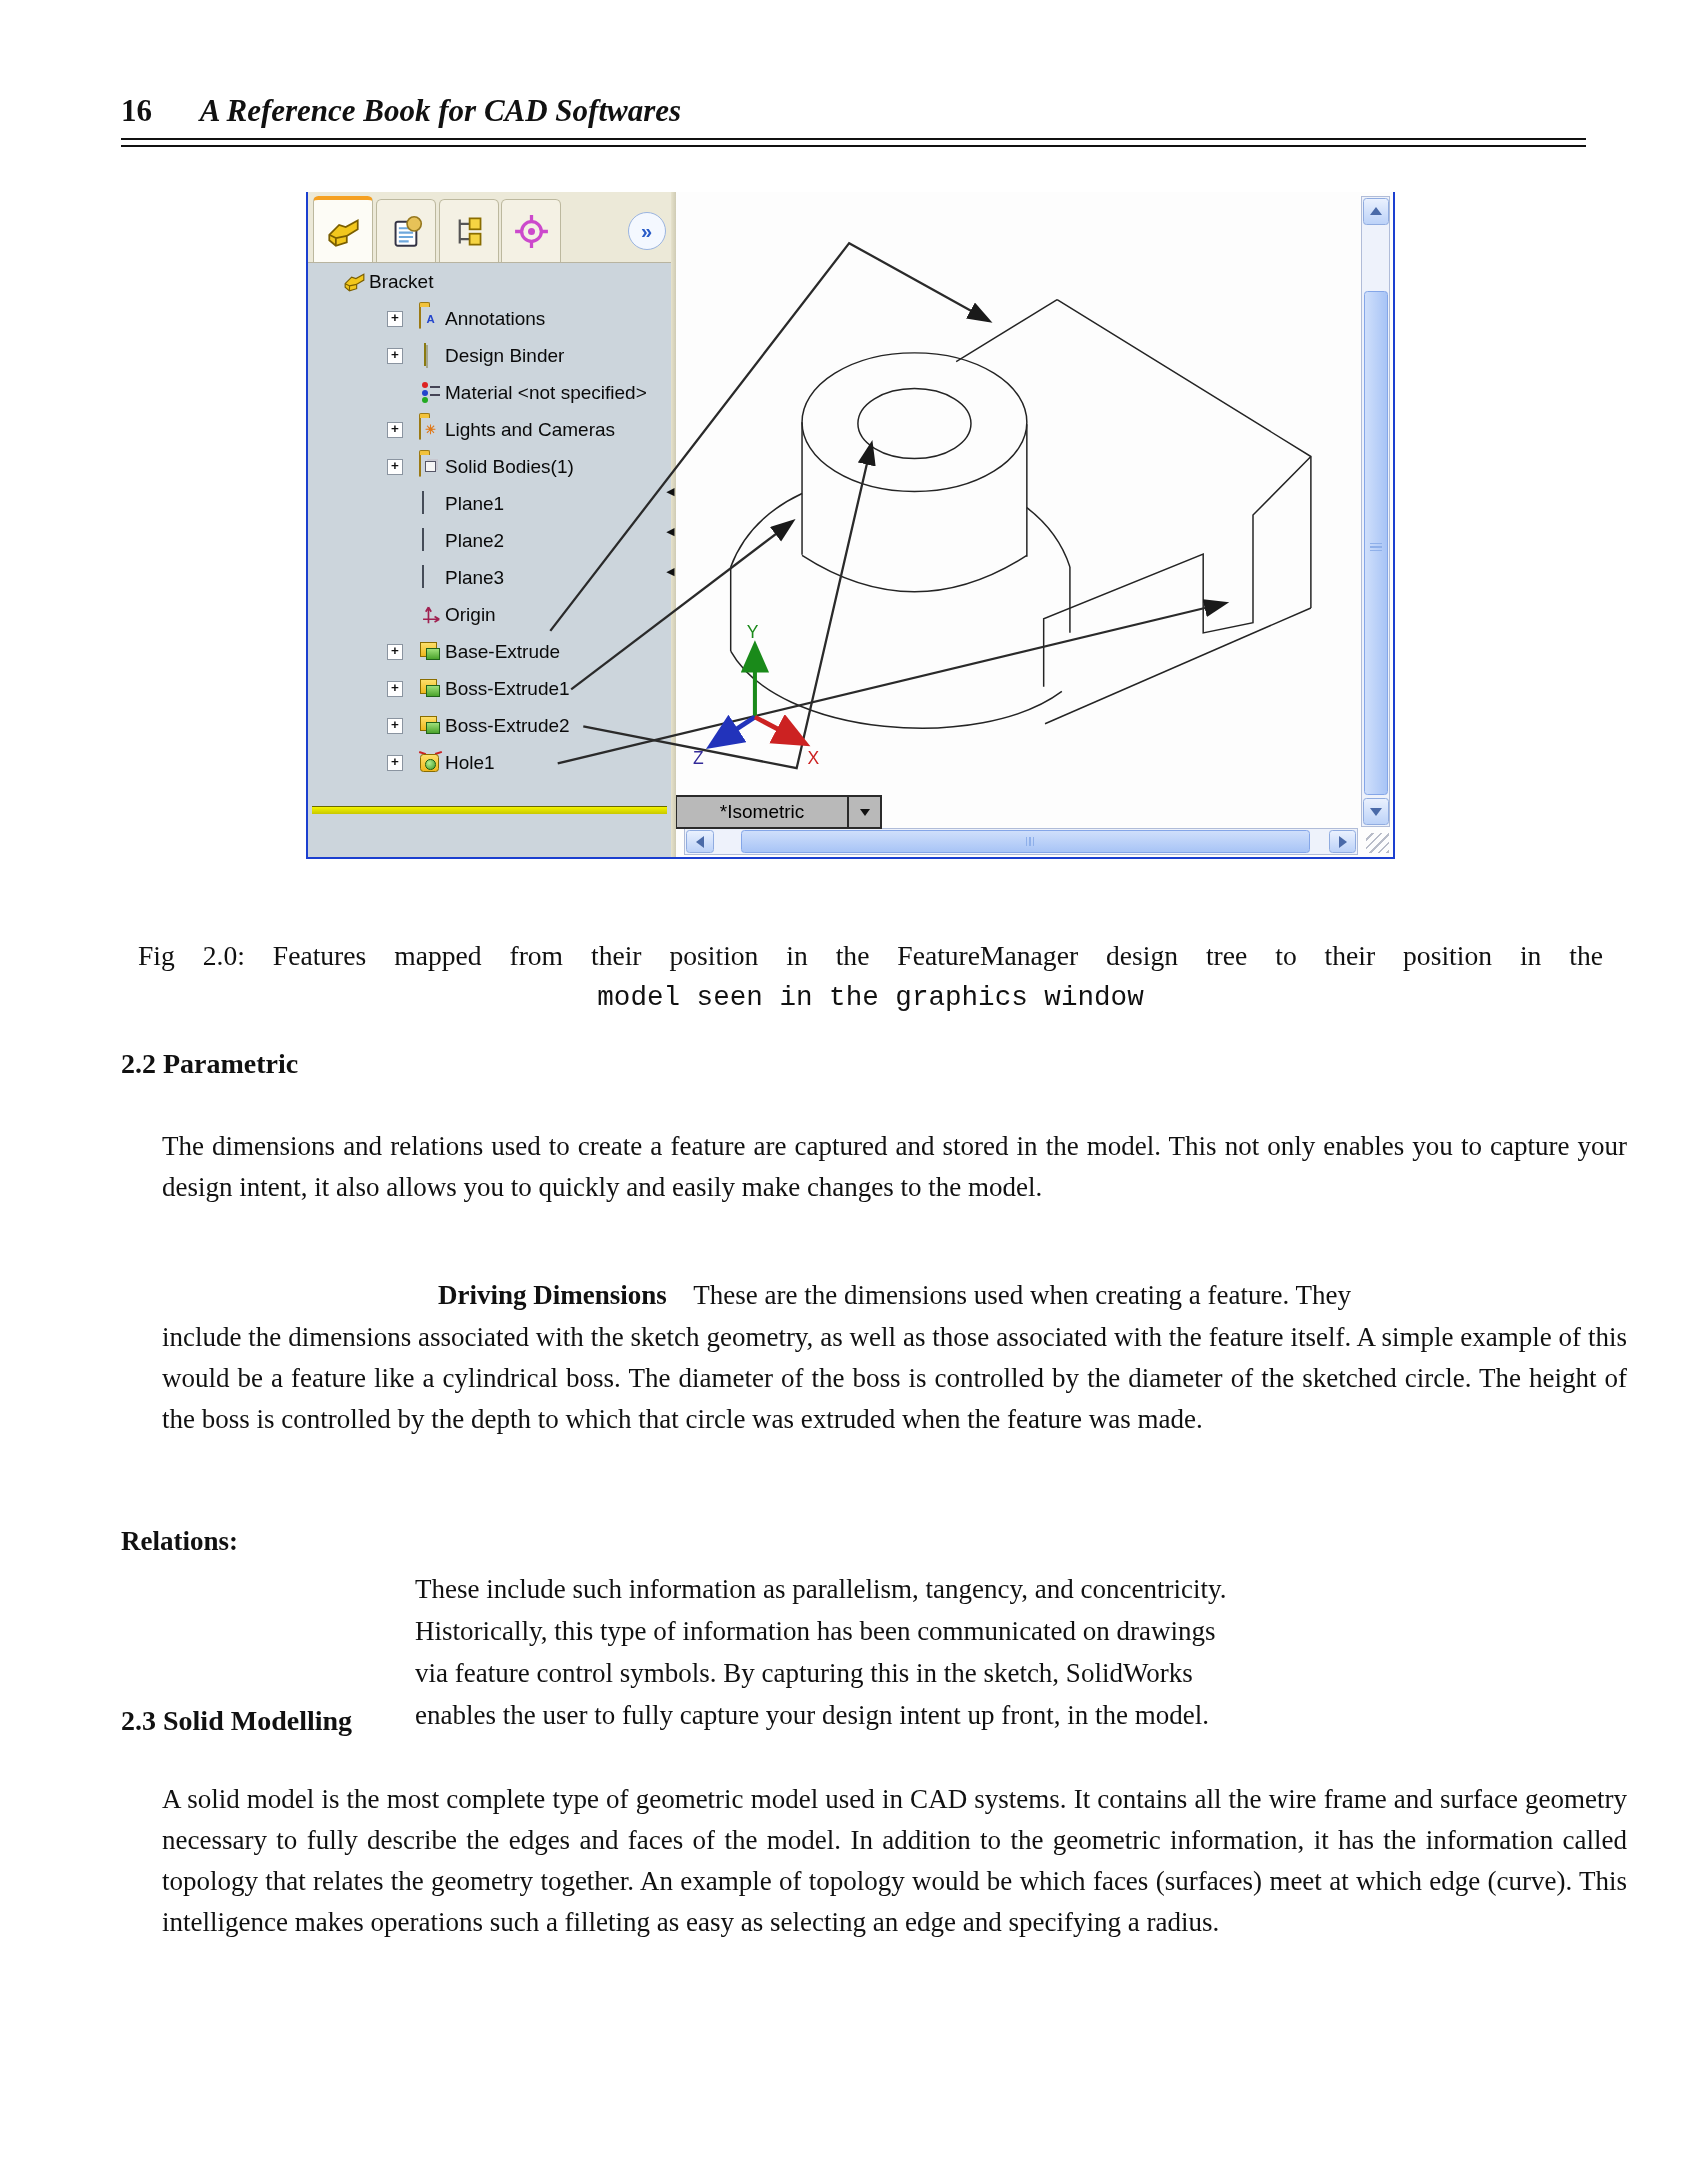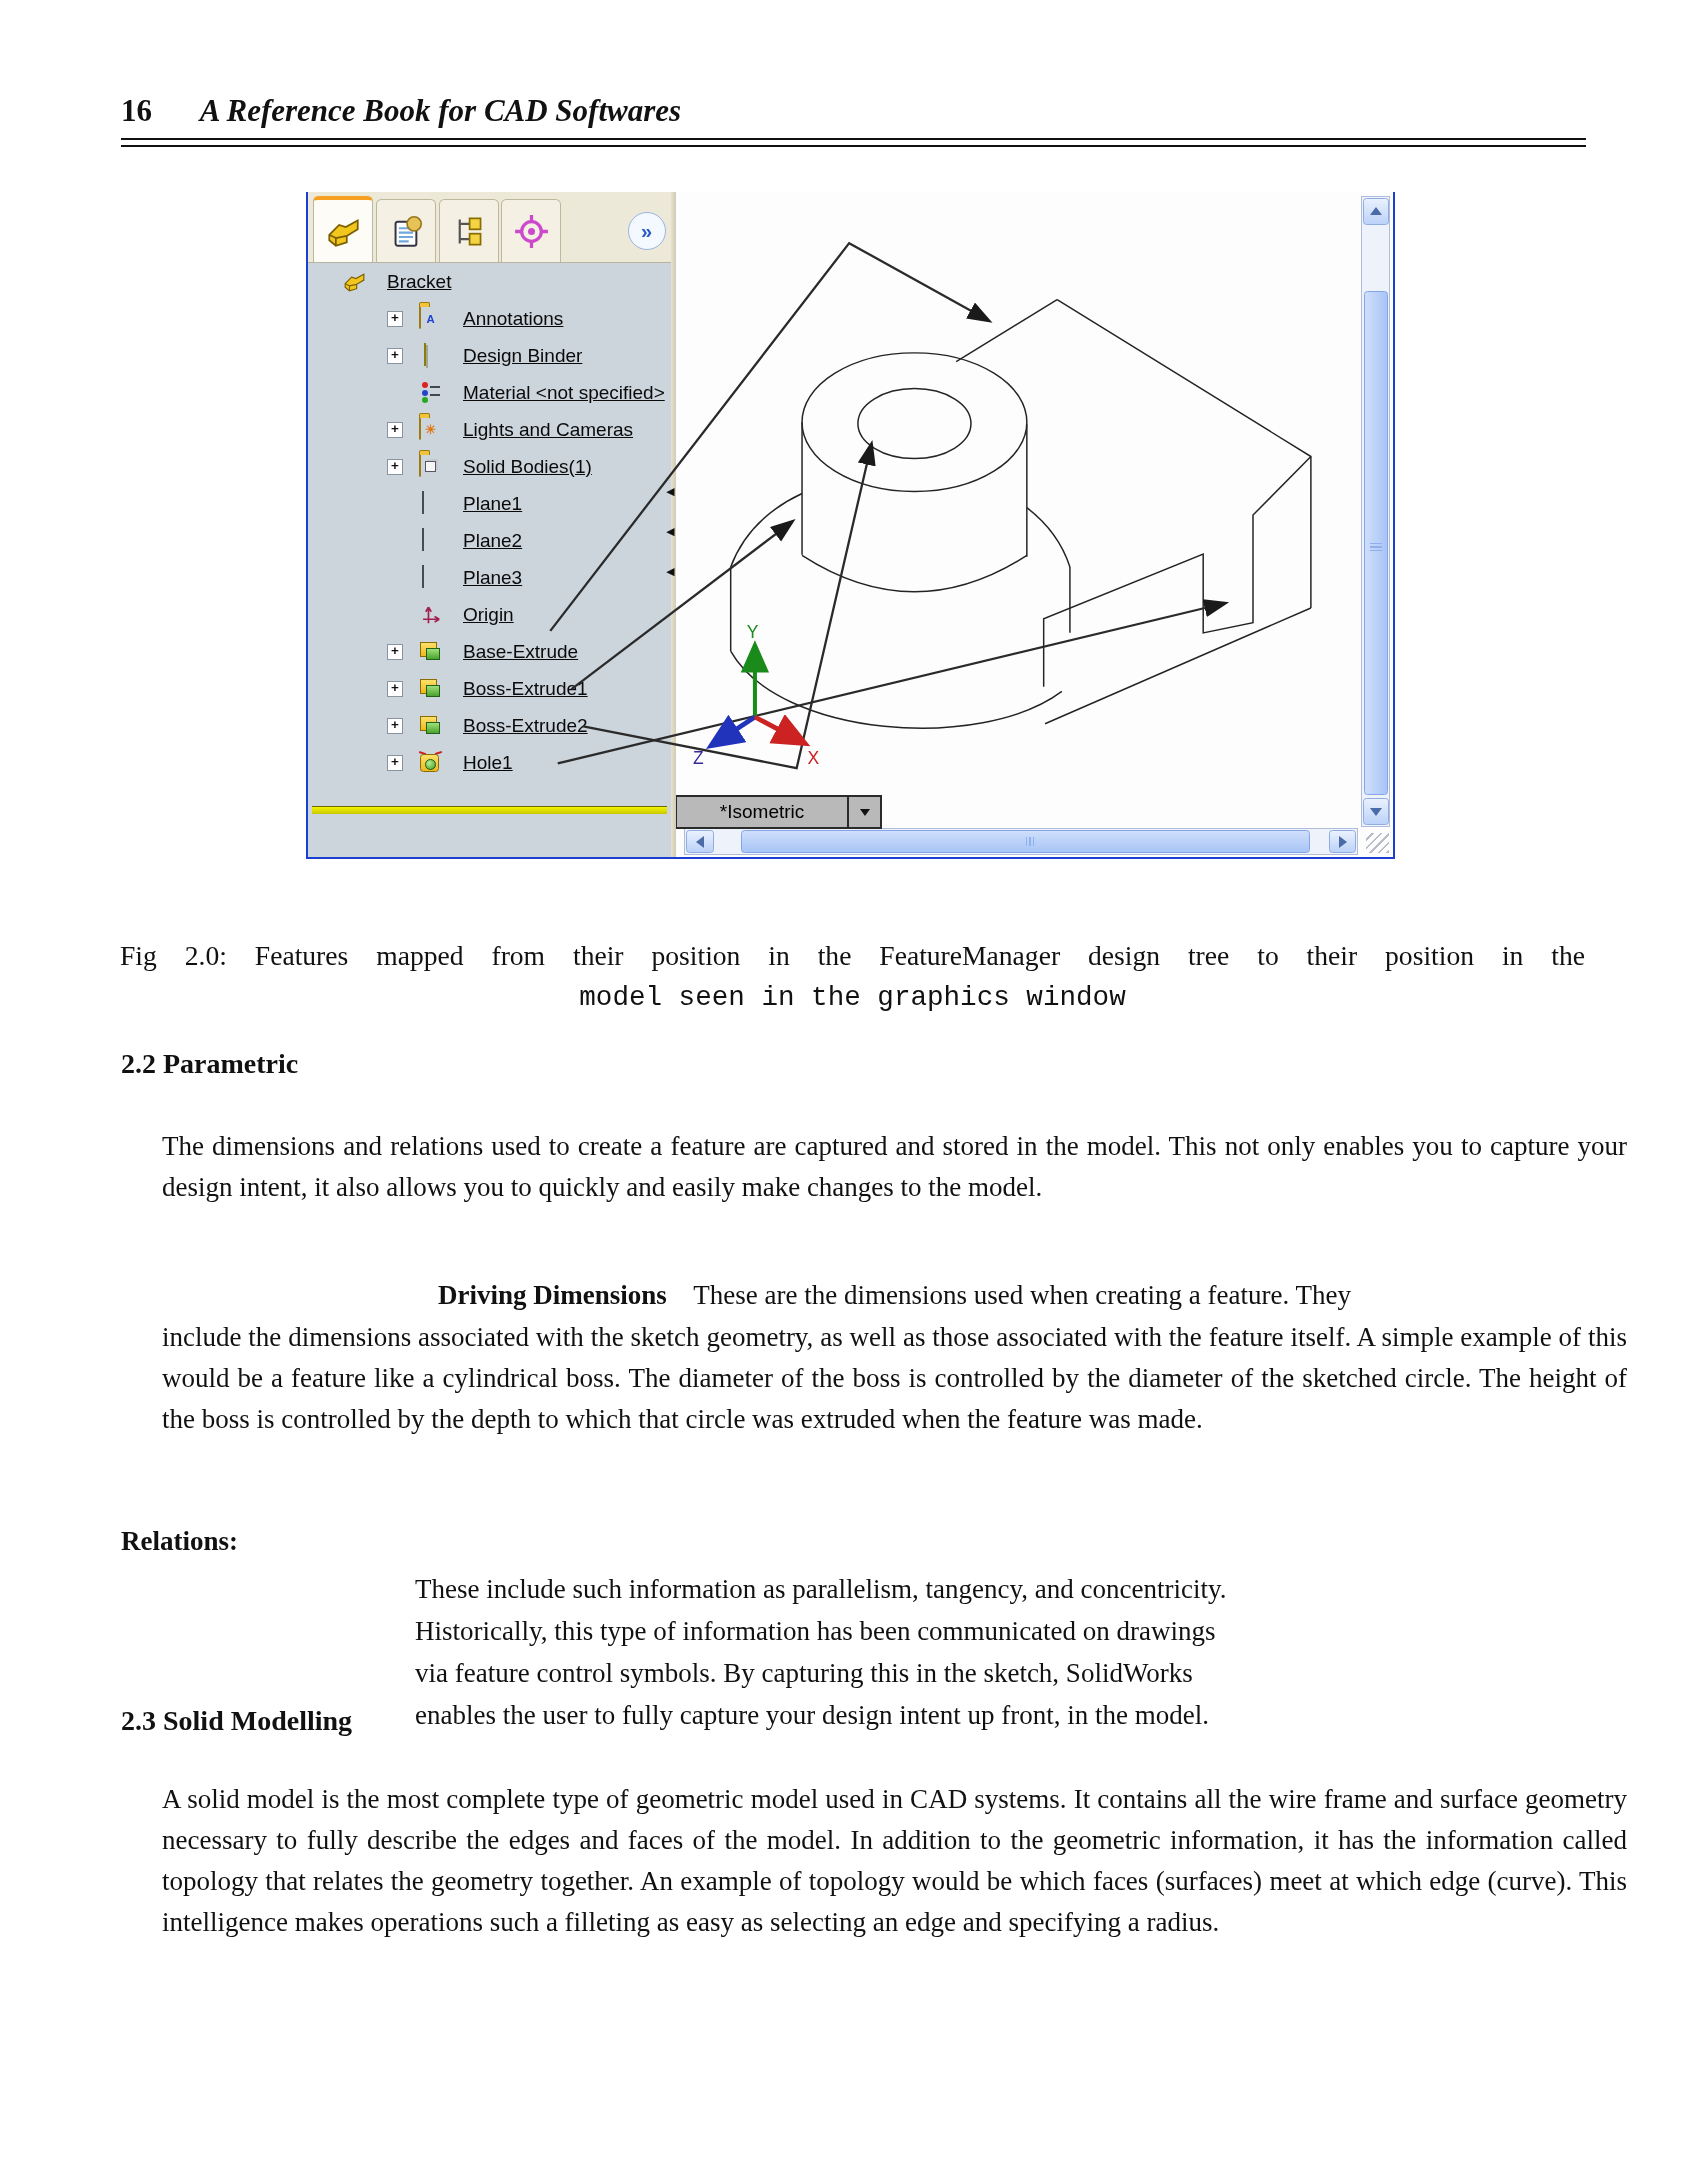--- a/index.html
+++ b/index.html
@@ -47,21 +47,21 @@
             font-size:20px;display:flex;align-items:center;justify-content:center;}
 
   .tree{position:absolute;top:71px;left:0;right:0;}
   .trow{height:37px;display:flex;align-items:center;font-size:19px;color:#0a0a0a;}
   .trow.root{padding-left:35px;}
   .trow.child{padding-left:79px;}
   .plus{width:16px;height:16px;flex:none;background:#fff;border:1.3px solid #8a94a0;
         box-sizing:border-box;font:bold 13.4px/12px "Liberation Sans",sans-serif;text-align:center;
         color:#111;margin-right:16px;}
   .plus.hid{visibility:hidden;}
-  .tlabel{margin-left:21px;white-space:nowrap;text-decoration:underline;}
+  .tlabel{margin-left:3px;white-space:nowrap;}
   .rollback{position:absolute;left:4px;right:4px;top:614px;height:7.4px;
             background:linear-gradient(#f4f400,#c8c800);border-top:1.3px solid #6a6a00;}
 
   
   .ic{width:23px;height:23px;flex:none;position:relative;}
   .ic-folder{position:relative;width:21.5px;height:15.5px;margin-top:4.7px;border-radius:1.3px;
              background:linear-gradient(#fdea8e,#f2c23a);border:1.3px solid #9c7a14;box-sizing:border-box;}
   .ic-folder::before{content:"";position:absolute;top:-5.4px;left:-1.3px;width:9.4px;height:4px;
              background:#f2c23a;border:1.3px solid #9c7a14;border-bottom:none;border-radius:2px 2px 0 0;}
   .fg{position:absolute;inset:0;display:flex;align-items:center;justify-content:center;
@@ -118,21 +118,21 @@
            border:2px solid #2a2a2a;box-sizing:border-box;display:flex;
            font-family:"Liberation Sans",sans-serif;}
   .viewsel .vtext{flex:1;display:flex;align-items:center;justify-content:center;
                   font-size:19px;color:#000000;}
   .viewsel .varr{width:31px;border-left:2px solid #2a2a2a;display:flex;align-items:center;justify-content:center;}
   .tri-dn-k{width:0;height:0;border-left:5.4px solid transparent;border-right:5.4px solid transparent;border-top:7.4px solid #111;}
 
   .overlay-svg{position:absolute;inset:0;pointer-events:none;z-index:4;}
 
   
-  .caption{position:absolute;left:120px;top:935px;width:1465px;font-size:27.6px;line-height:42px;}
+  .caption{position:absolute;left:138px;top:935px;width:1465px;font-size:27.6px;line-height:42px;}
   .cap1{text-align:justify;text-align-last:justify;}
   .cap2{text-align:center;font-family:Liberation Mono, monospace;}
   .h-sec{position:absolute;left:121px;width:1465px;font-size:28px;font-weight:bold;
          font-family:"Liberation Serif",serif;}
   .body-p{position:absolute;left:121px;width:1465px;font-size:27px;line-height:41px;
           text-align:justify;margin-left:41px;}
   .lead-b{font-weight:bold;}
   .rel-wrap{position:absolute;left:121px;top:1520px;width:1465px;font-size:27px;line-height:42px;font-family:Liberation Serif, serif;}
   .rel-lead{position:absolute;left:0;top:0;font-weight:bold;}
   .rel-lines{margin-left:294px;margin-top:48px;}

